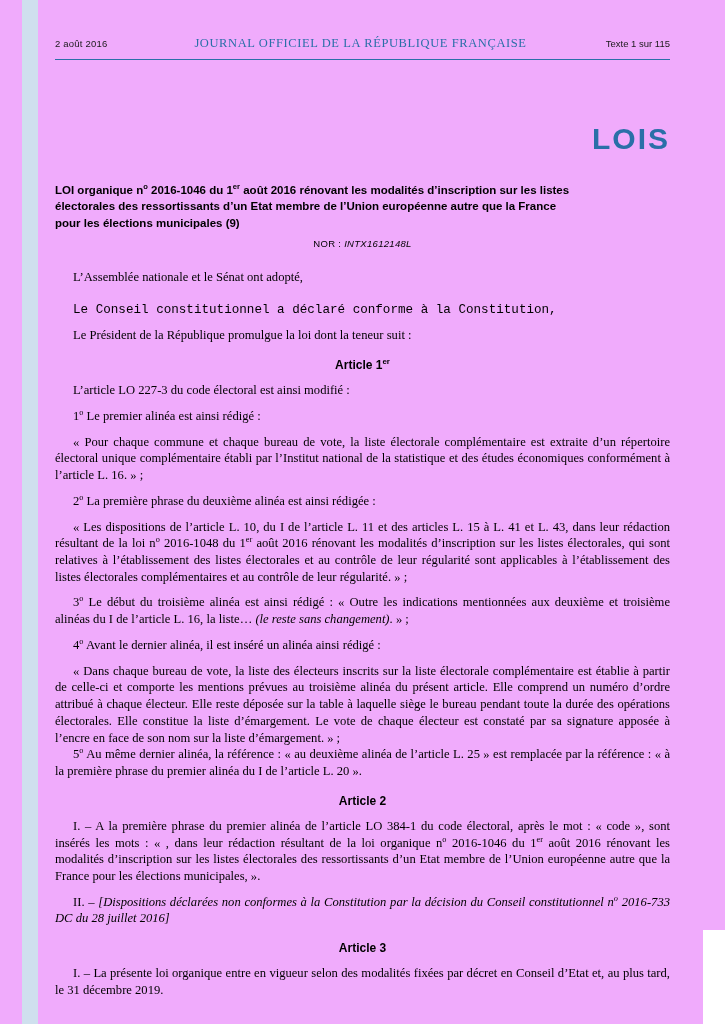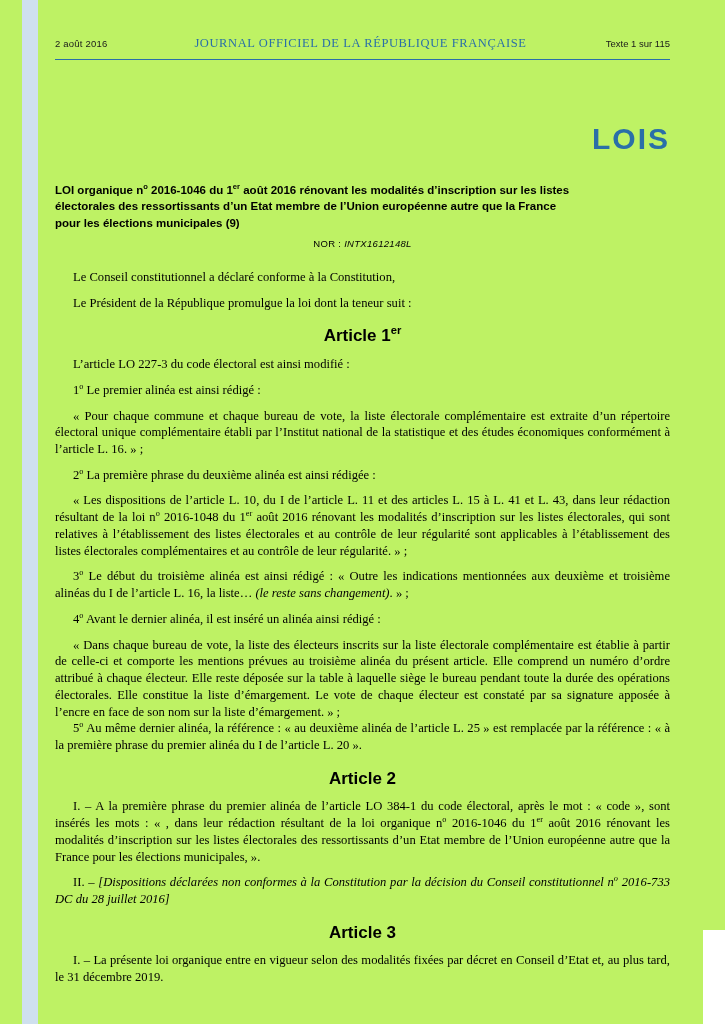--- a/index.html
+++ b/index.html
@@ -13,21 +13,21 @@
     font-family: "Liberation Serif", serif;
     color: #000000;
     position: relative;
     overflow: hidden;
   }
   .page {
     position: absolute;
     left: 0; top: 0;
     width: 725px;
     height: 1024px;
-    background: #bef264;
+    background: #f0abfc;
   }
   
   .left-bar {
     position: absolute;
     left: 22px;
     top: 0px;
     width: 16px;
     height: 1024px;
     background: #cfe0ee;
   }
@@ -119,26 +119,26 @@
     font-size: 12.6px;
     line-height: 1.33;
     text-align: justify;
   }
   p.pa {
     margin: 0 0 0 0;
     text-indent: 18px;
     text-align: justify;
   }
   p.sp { margin-top: 9px; }
-  p.tight { margin-top: 2px; }
+  p.tight { margin-top: 16px; font-family: Liberation Mono, monospace; }
   .article-head {
     text-align: center;
     font-family: "Liberation Sans", sans-serif;
     font-weight: bold;
-    font-size: 17px;
+    font-size: 12px;
     margin: 14px 0 8px 0;
   }
   sup { font-size: 0.66em; vertical-align: super; line-height: 0; }
   i { font-style: italic; }
   
   .corner {
     position: absolute;
     right: 0;
     bottom: 0;
     width: 22px;
@@ -169,20 +169,21 @@
       <span class="ind">pour les élections municipales (9)</span>
     </div>
 
     <div class="nor">
       <span>NOR :</span>
       <i>INTX1612148L</i>
     </div>
 
     <div class="body-text">
 
+      <p class="pa sp">L’Assemblée nationale et le Sénat ont adopté,</p>
       <p class="pa tight">Le Conseil constitutionnel a déclaré conforme à la Constitution,</p>
       <p class="pa sp">Le Président de la République promulgue la loi dont la teneur suit :</p>
 
       <div class="article-head"><span>Article 1</span><sup>er</sup></div>
 
       <p class="pa">L’article LO 227-3 du code électoral est ainsi modifié :</p>
       <p class="pa sp">1<sup>o</sup> Le premier alinéa est ainsi rédigé :</p>
       <p class="pa sp">« Pour chaque commune et chaque bureau de vote, la liste électorale complémentaire est extraite d’un répertoire électoral unique complémentaire établi par l’Institut national de la statistique et des études économiques conformément à l’article L. 16. » ;</p>
       <p class="pa sp">2<sup>o</sup> La première phrase du deuxième alinéa est ainsi rédigée :</p>
       <p class="pa sp">« Les dispositions de l’article L. 10, du I de l’article L. 11 et des articles L. 15 à L. 41 et L. 43, dans leur rédaction résultant de la loi n<sup>o</sup> 2016-1048 du 1<sup>er</sup> août 2016 rénovant les modalités d’inscription sur les listes électorales, qui sont relatives à l’établissement des listes électorales et au contrôle de leur régularité sont applicables à l’établissement des listes électorales complémentaires et au contrôle de leur régularité. » ;</p>

